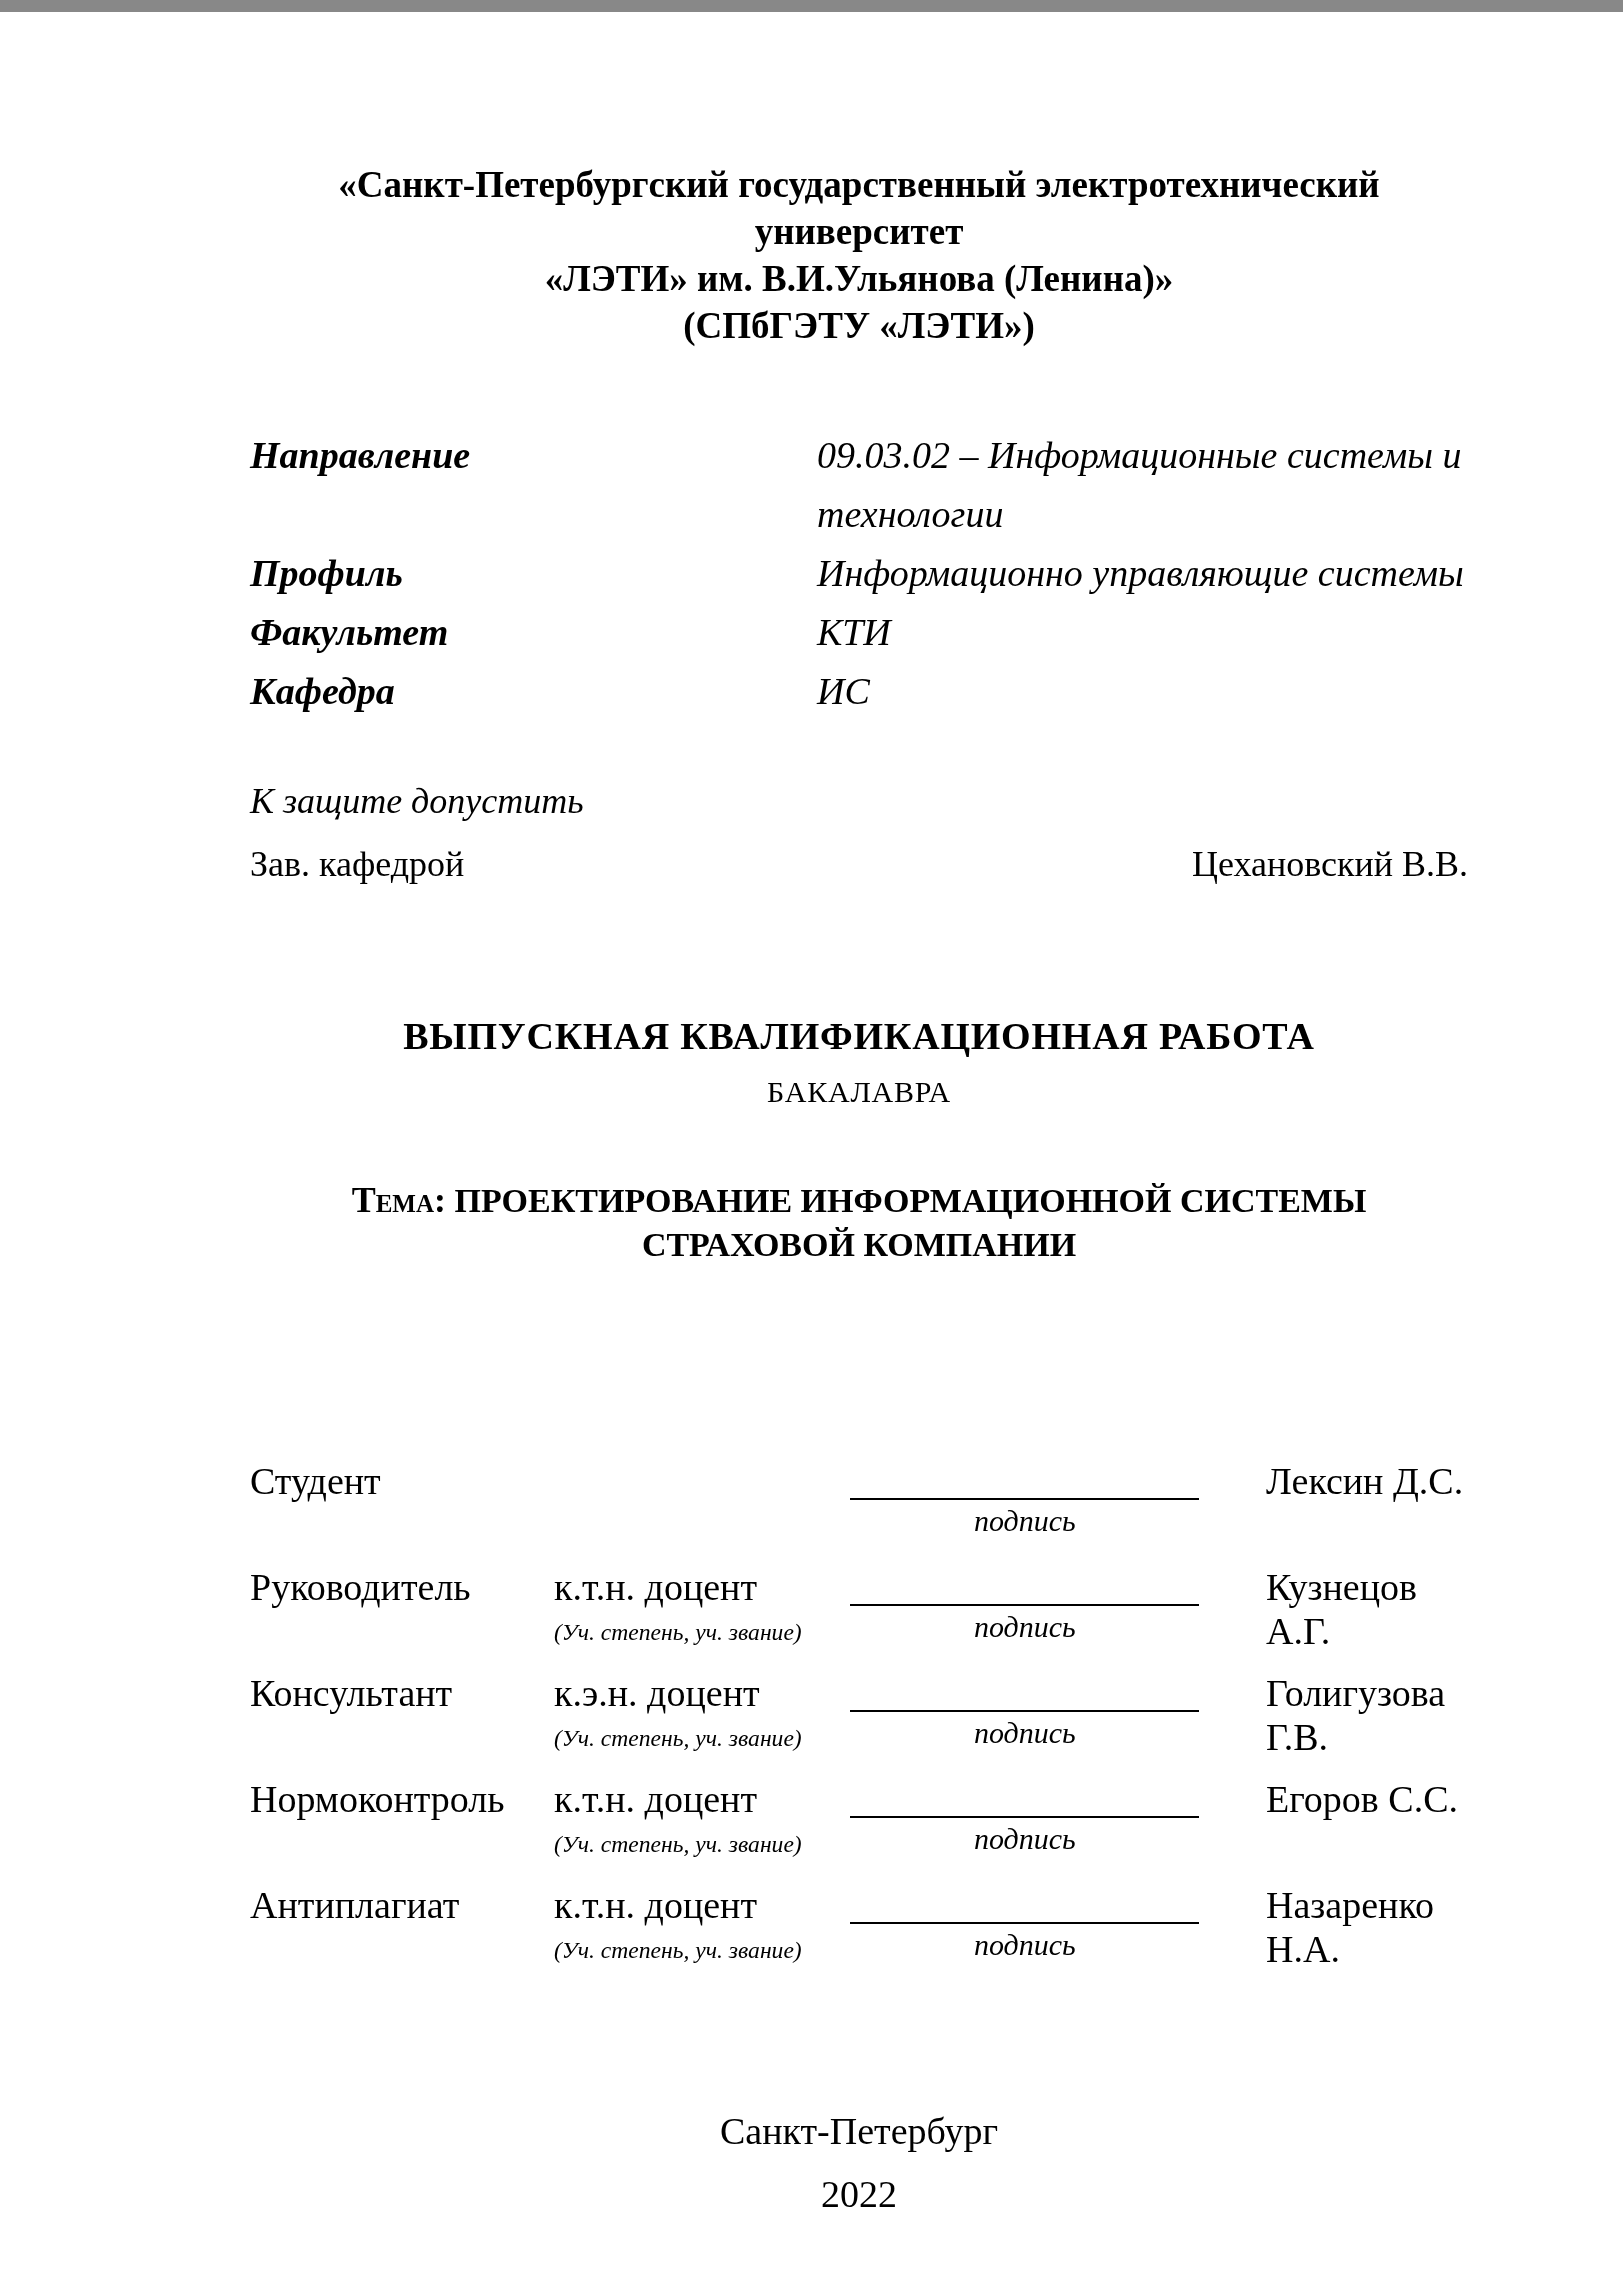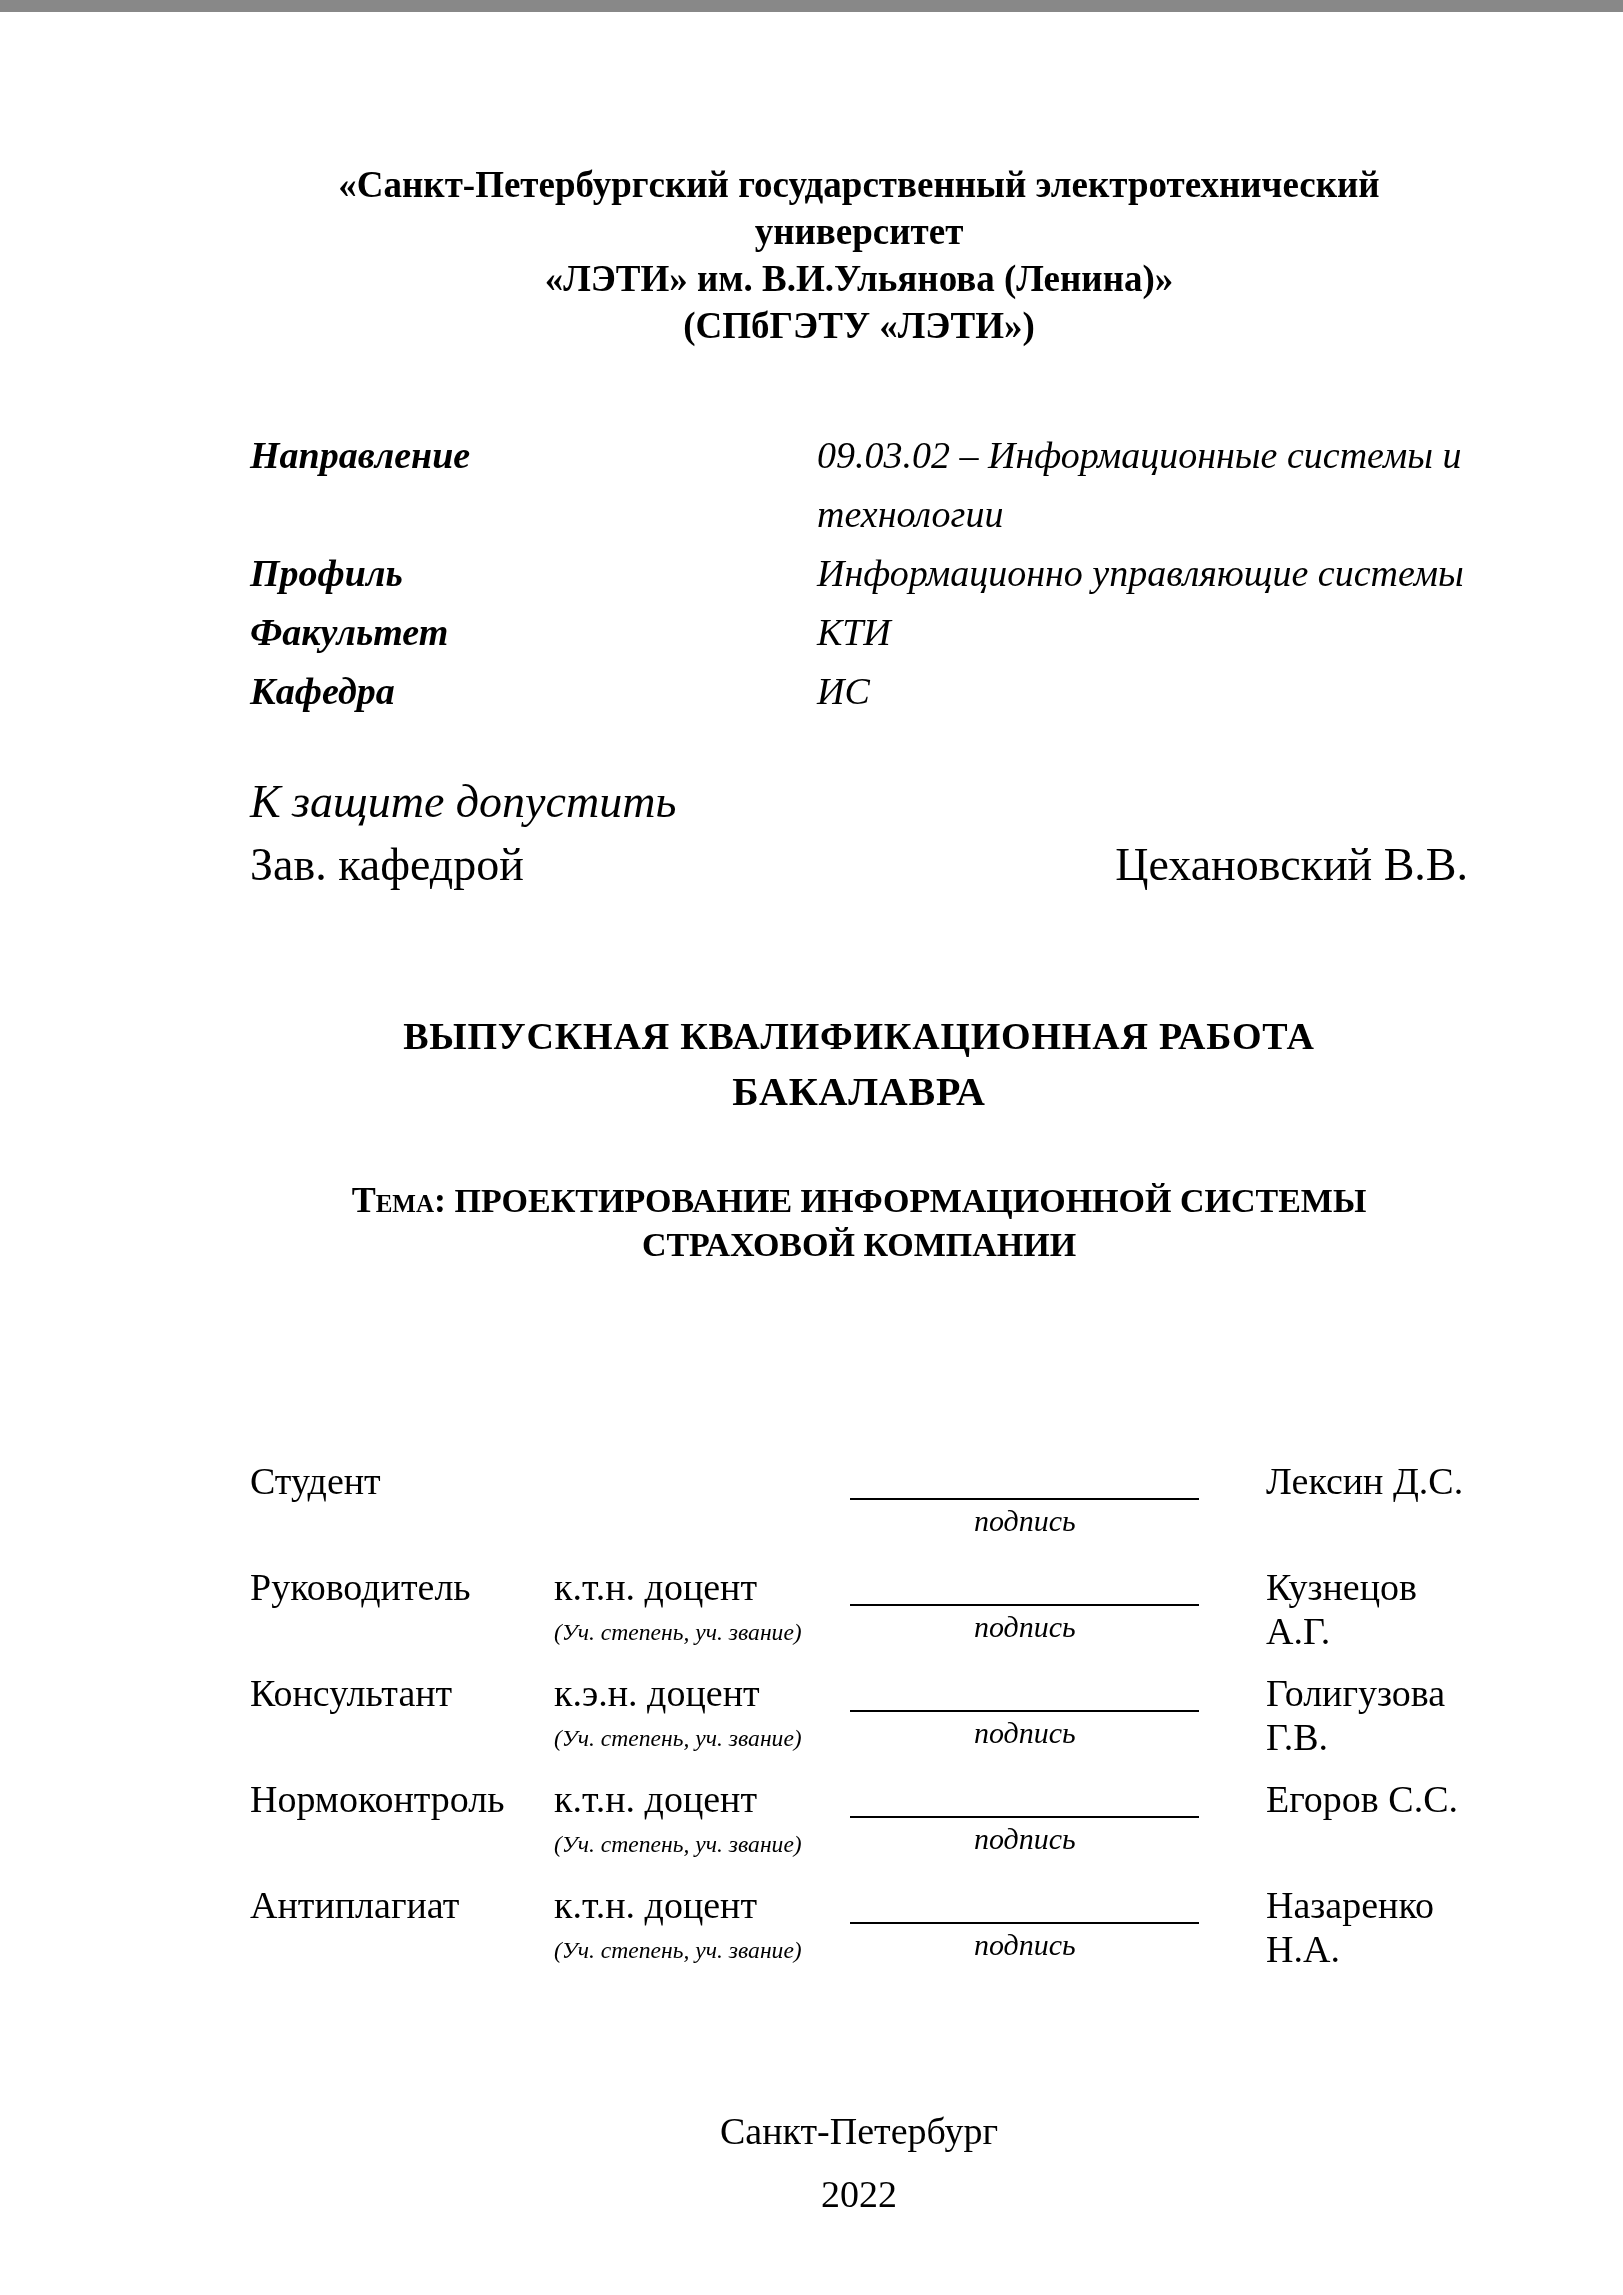--- a/index.html
+++ b/index.html
@@ -30,28 +30,28 @@
   .info-block { margin-top: 77px; font-style: italic; }
   .info-row {
     display: grid;
     grid-template-columns: 567px 1fr;
     font-size: 38px;
     line-height: 59px;
   }
   .info-label { font-weight: 700; }
 
   
-  .admission { margin-top: 49px; font-size: 46px; line-height: 63px; }
+  .admission { margin-top: 49px; font-size: 36px; line-height: 63px; }
   .admission-line1 { font-style: italic; }
   .admission-line2 { display: flex; justify-content: space-between; }
 
   
   .work-title { margin-top: 116px; text-align: center; }
   .work-title-main { font-weight: 700; font-size: 38px; line-height: 49px; letter-spacing: 0.8px; }
-  .work-title-sub  { font-weight: 700; font-size: 40px; line-height: 39px; margin-top: 11px; letter-spacing: 0.8px; }
+  .work-title-sub  { font-weight: 400; font-size: 30px; line-height: 39px; margin-top: 11px; letter-spacing: 0.8px; }
 
   
   .theme {
     margin-top: 67px;
     text-align: center;
     font-weight: 700;
     font-size: 34px;
     line-height: 44px;
   }
   .theme-label { font-variant: small-caps; font-size: 36px; }

